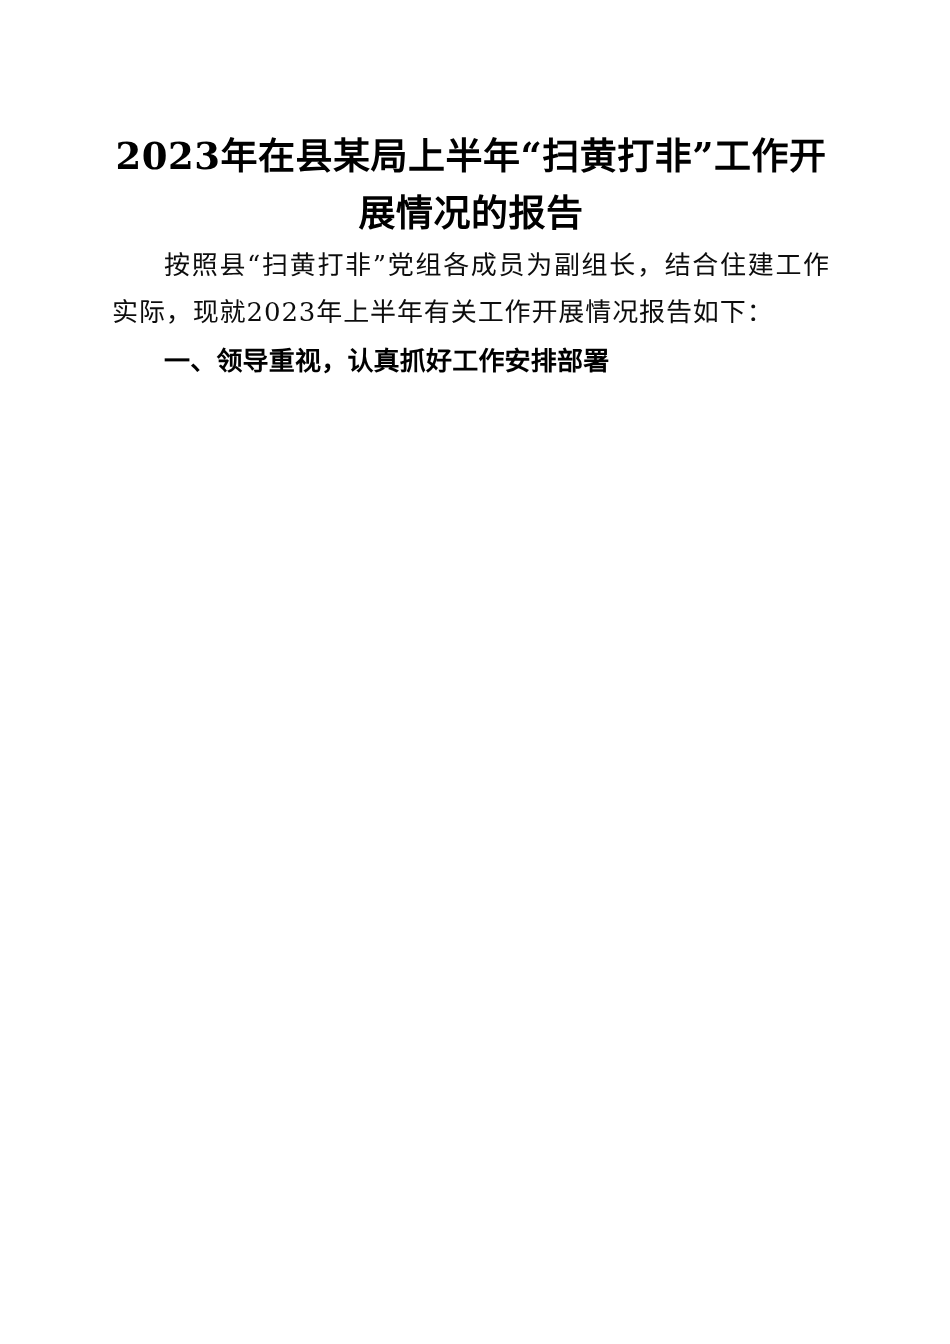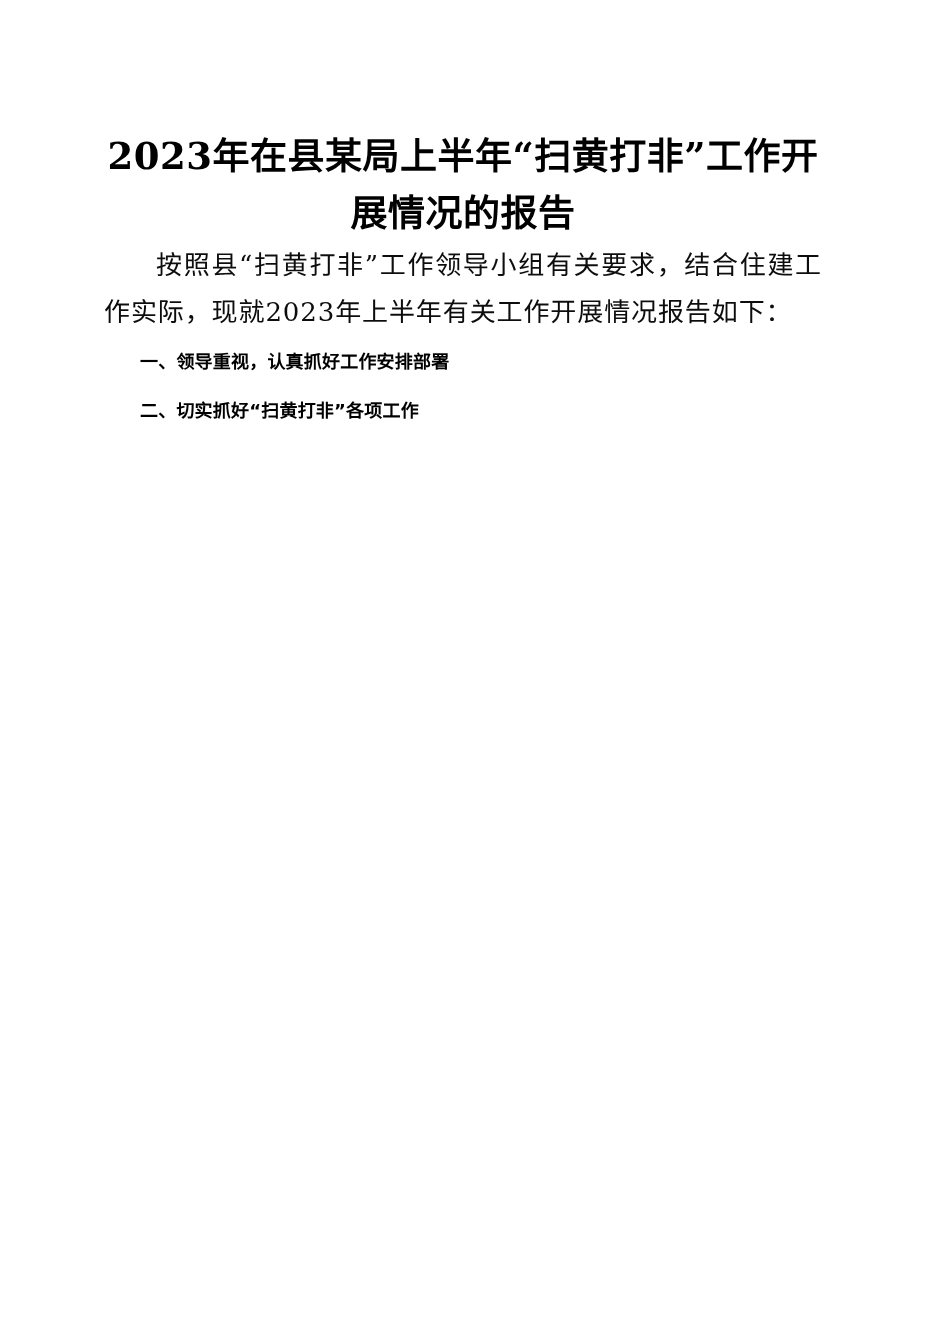--- a/index.html
+++ b/index.html
@@ -14,21 +14,21 @@
     width: 950px;
     height: 1344px;
     margin: 0 auto;
     background: #ffffff;
     box-sizing: border-box;
     overflow: hidden;
   }
 
   .content {
     position: absolute;
-    left: 104px;
+    left: 112px;
     top: 0;
     width: 718px;  
   }
 
   
   .doc-title {
     margin: 0;
     padding-top: 128px;
     font-family: "DejaVu Serif", "Liberation Serif", serif;
     font-weight: 700;
@@ -40,21 +40,21 @@
     word-break: break-all;
   }
 
   
   .section-heading {
     margin: 0;
     padding-top: 2px;
     text-indent: 2em;
     font-family: "DejaVu Sans", "Liberation Sans", sans-serif;
     font-weight: 700;
-    font-size: 18px;
+    font-size: 26px;
     line-height: 47px;
     color: #000000;
     text-align: justify;
     text-justify: inter-ideograph;
     word-break: break-all;
     letter-spacing: 0.2px;
   }
 
   
   .body-para {
@@ -73,22 +73,21 @@
 </head>
 <body>
 
 <div class="page">
   <div class="content">
 
     <h1 class="doc-title">
       <span>2023年在县某局上半年“扫黄打非”工作开</span><wbr><span>展情况的报告</span>
     </h1>
 
-    <p class="body-para">按照县“扫黄打非”工作领导小组有关要求，结合住建工作实际，现就2023年上半年有关工作开展情况报告如下：</p>
+    <p class="body-para">按照县“扫黄打非”党组各成员为副组长，结合住建工作实际，现就2023年上半年有关工作开展情况报告如下：</p>
 
     <p class="section-heading">一、领导重视，认真抓好工作安排部署</p>
 
 
-    <p class="section-heading">二、切实抓好“扫黄打非”各项工作</p>
 
 
   </div>
 </div>
 
 </body></html>

